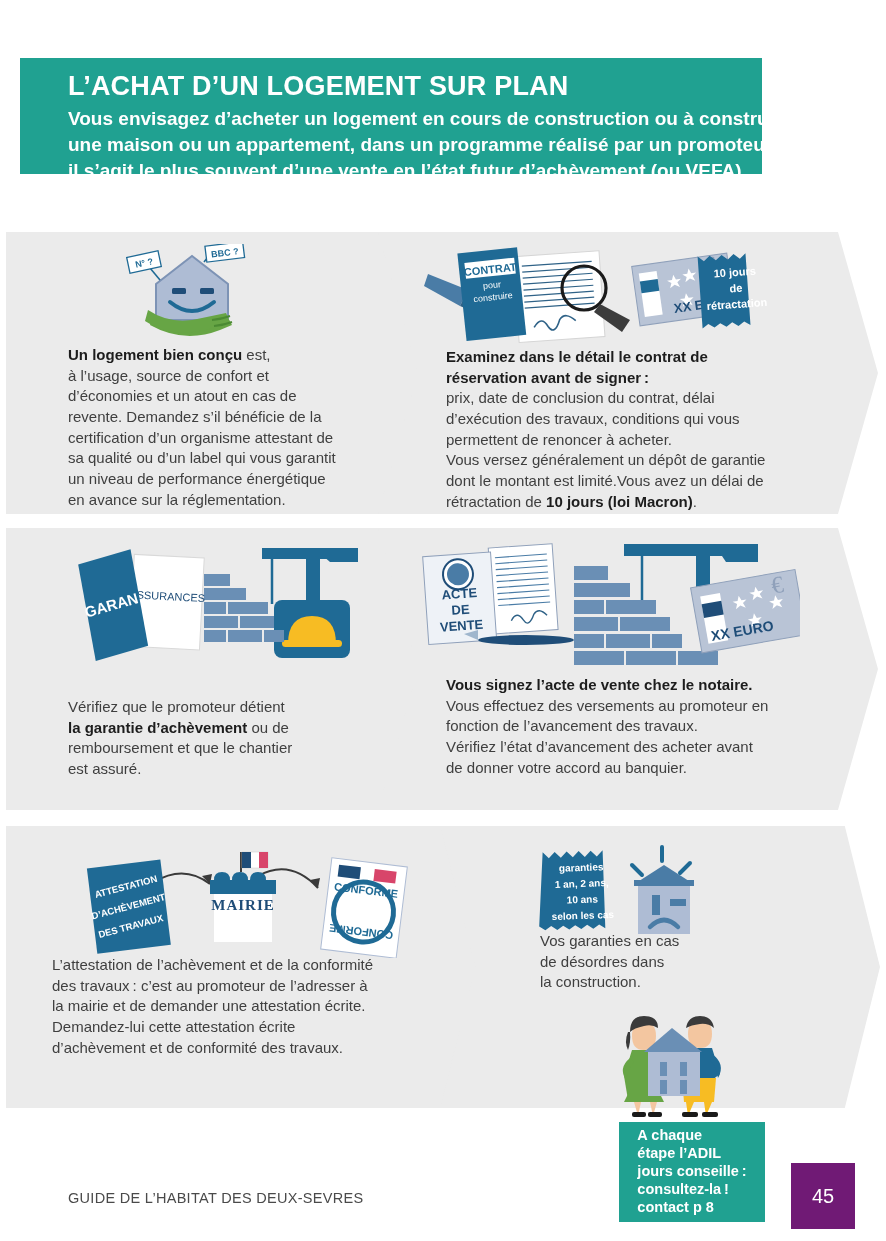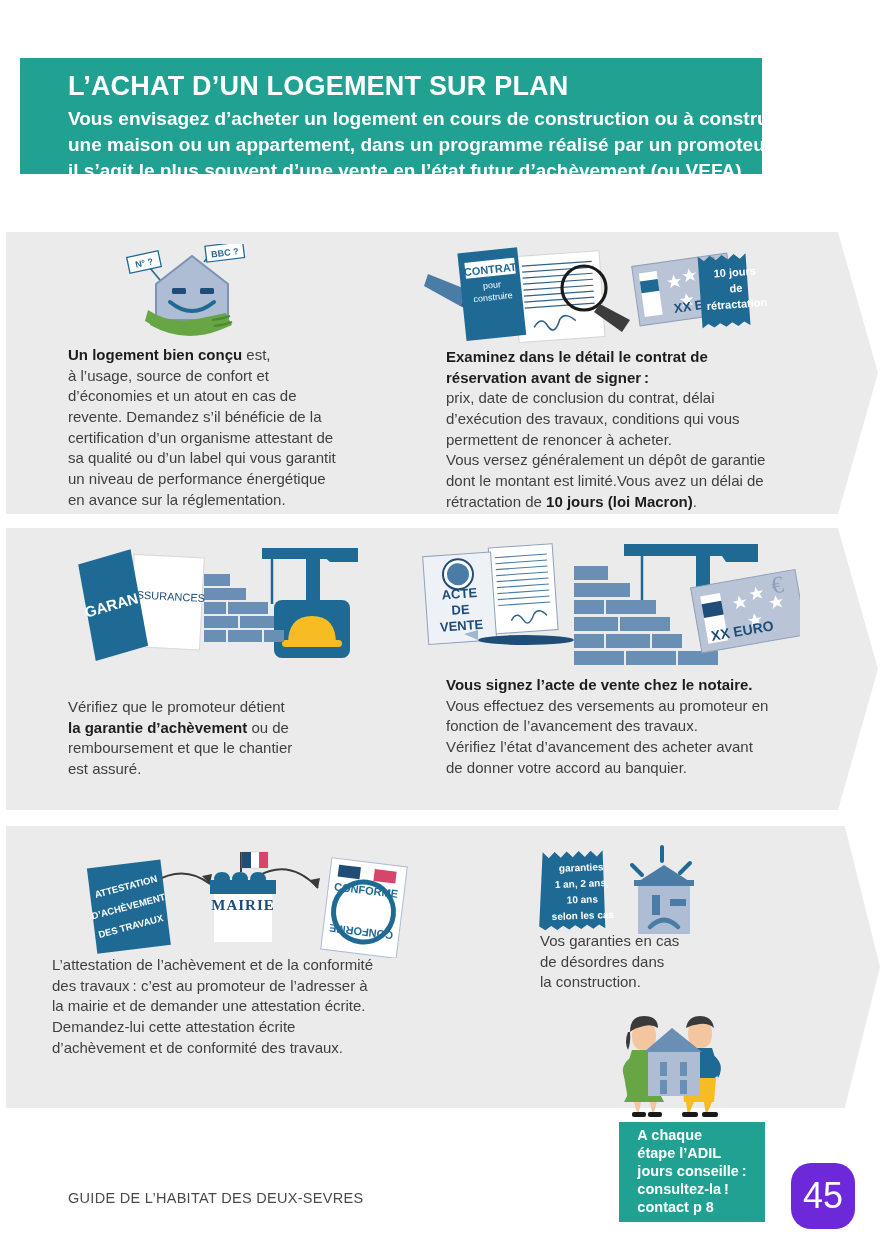--- a/index.html
+++ b/index.html
@@ -64,24 +64,23 @@
 
   
   .callout{
     position:absolute;left:597px;top:1122px;width:146px;height:100px;
     background:#20a191;color:#fff;
     display:flex;align-items:center;justify-content:center;
     font-weight:bold;font-size:14.5px;line-height:1.24;margin-left:22px;
   }
   .pagenum{
     position:absolute;left:791px;top:1163px;width:64px;height:66px;
-    background:#6d28d9;color:#fff;
+    background:#701a75;color:#fff;
     display:flex;align-items:center;justify-content:center;
-    font-size:36px;
-    border-radius:20px;
+    font-size:20px;
   }
   .footer{
     position:absolute;left:68px;top:1190px;
     font-size:14.5px;color:#4a4a4a;letter-spacing:.3px;
   }
 </style>
 </head>
 <body>
 
 <div class="page">

